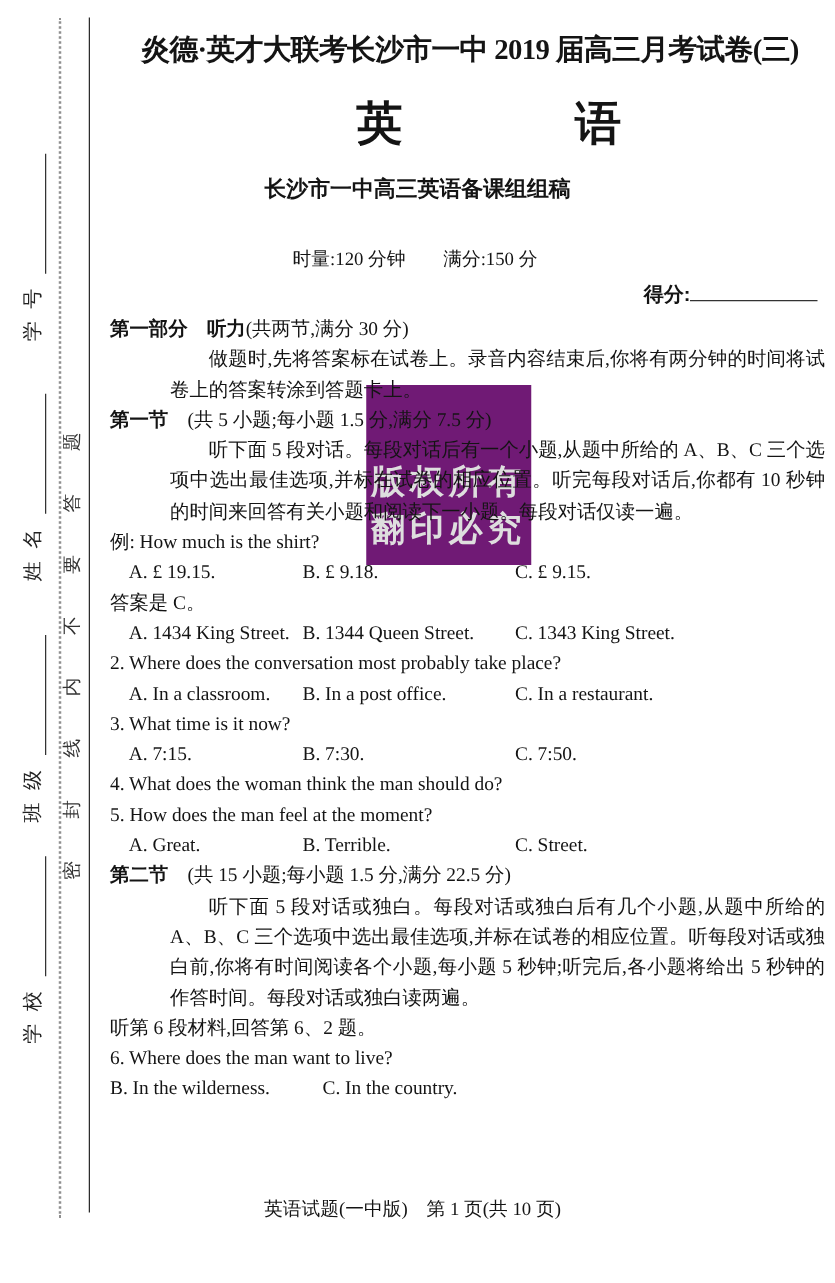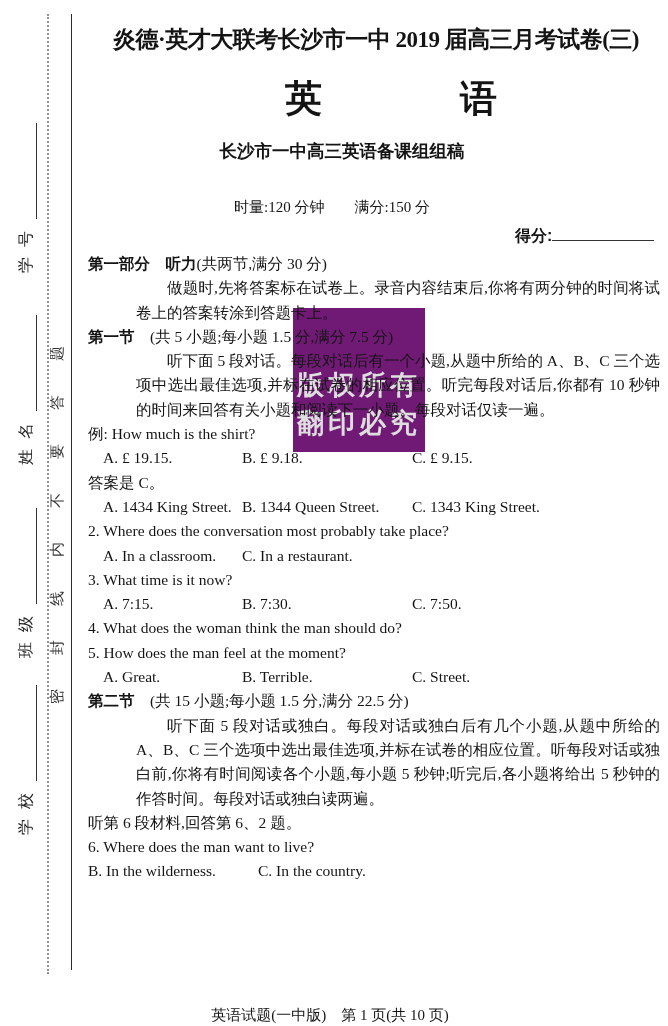--- a/index.html
+++ b/index.html
@@ -29,40 +29,40 @@
     background:#701a75;z-index:0;display:flex;flex-direction:column;
     justify-content:flex-end;align-items:center;padding-bottom:10px;box-sizing:border-box;}
   .watermark div{font-size:27px;font-weight:bold;color:#dedede;letter-spacing:4px;
     font-family:"Liberation Sans","DejaVu Sans",sans-serif;line-height:38px;}
 
   
   .masthead{position:absolute;top:24px;left:376px;transform:translateX(-50%);
     white-space:nowrap;font-size:23px;font-weight:bold;letter-spacing:-0.5px;z-index:1;}
   .subject-title{position:absolute;top:74px;left:391px;transform:translateX(-50%);
     display:flex;gap:138px;font-size:37px;font-weight:bold;z-index:1;}
-  .organizer{position:absolute;top:139px;left:342px;transform:translateX(-50%);
+  .organizer{position:absolute;top:139px;left:334px;transform:translateX(-50%);
     font-size:17.5px;font-weight:bold;white-space:nowrap;z-index:1;}
   .exam-meta{position:absolute;top:198px;left:332px;transform:translateX(-50%);
     display:flex;gap:30px;font-size:15px;white-space:nowrap;z-index:1;}
   .score-field{position:absolute;top:226px;left:515px;font-size:16px;font-weight:bold;z-index:1;}
   .score-field .blank{display:inline-block;width:102px;border-bottom:1.3px solid #333;height:14px;}
 
   
   .content{position:absolute;left:88px;top:252px;width:572px;z-index:1;
     font-size:15.5px;line-height:24.3px;text-align:justify;}
   .heading .hb{font-weight:bold;font-family:"Liberation Sans","DejaVu Sans",sans-serif;}
   .para{text-indent:31px;margin-left:48px;}
   .opt-row{display:flex;}
   .opt-row .o1{padding-left:15px;width:154px;box-sizing:border-box;}
   .opt-row .o2{width:170px;}
   .opt-row .o3{flex:1;}
   .opt-stacked div{padding-left:15px;}
 
   .footer{position:absolute;top:958px;left:330px;transform:translateX(-50%);
-    font-size:15px;white-space:nowrap;z-index:1;margin-top:48px;}
+    font-size:15px;white-space:nowrap;z-index:1;}
 </style>
 </head>
 <body>
 
 <div class="page">
 
   <div class="watermark">
     <div>版权所有</div>
     <div>翻印必究</div>
   </div>
@@ -124,20 +124,21 @@
 
     <div class="opt-row">
       <span class="o1">A. 1434 King Street.</span>
       <span class="o2">B. 1344 Queen Street.</span>
       <span class="o3">C. 1343 King Street.</span>
     </div>
 
     <div>2. Where does the conversation most probably take place?</div>
     <div class="opt-row">
       <span class="o1">A. In a classroom.</span>
+      <span class="o2">B. In a post office.</span>
       <span class="o3">C. In a restaurant.</span>
     </div>
 
     <div>3. What time is it now?</div>
     <div class="opt-row">
       <span class="o1">A. 7:15.</span>
       <span class="o2">B. 7:30.</span>
       <span class="o3">C. 7:50.</span>
     </div>
 

